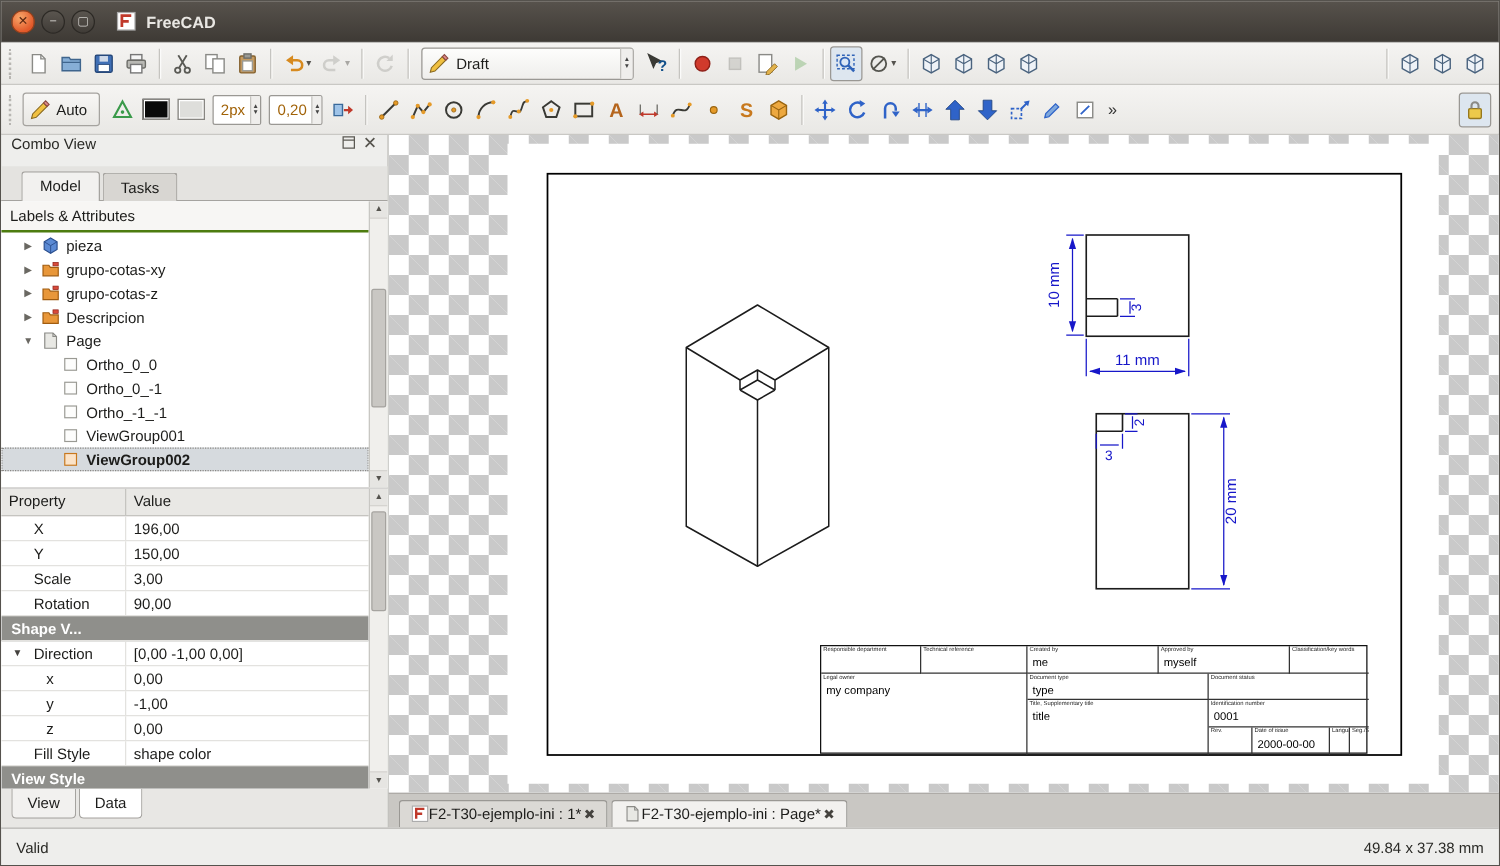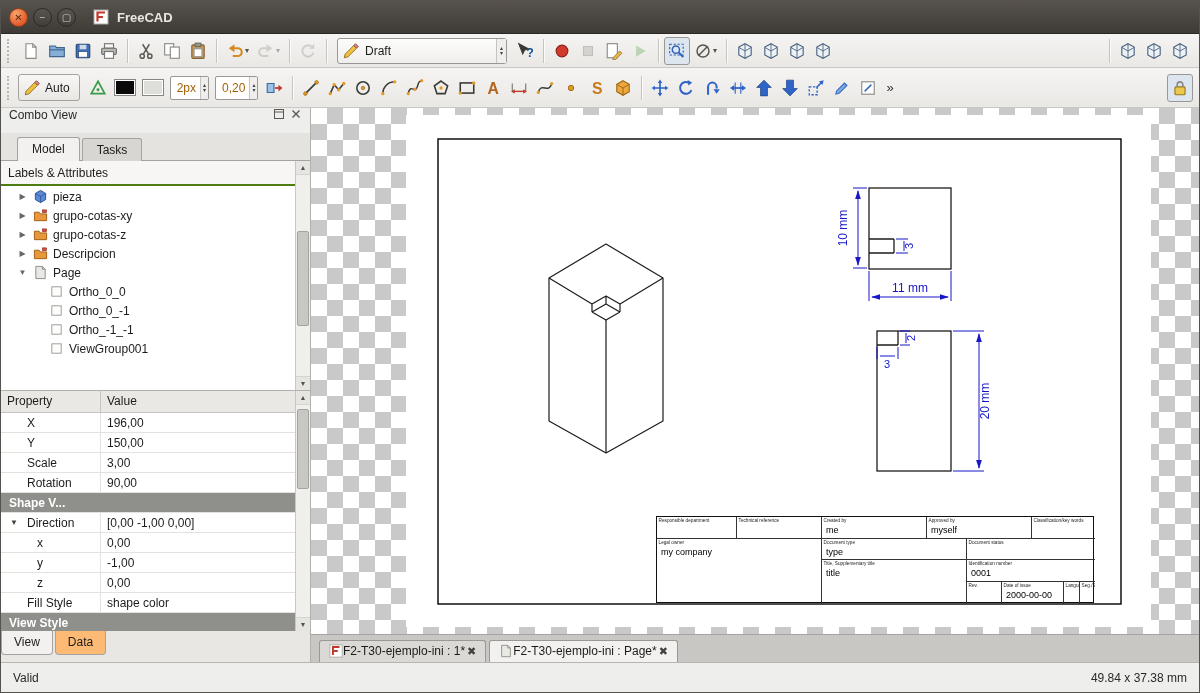--- a/index.html
+++ b/index.html
@@ -53,22 +53,22 @@
 #props-head{display:flex;height:22px;background:#e9e8e5;border-bottom:1px solid #c5c4c0;font-size:12px;width:calc(100% - 15px);color:#1c1c1a}
 #props-head div{padding:3px 6px}
 #props-head .c1{width:100px;border-right:1px solid #c5c4c0}
 #props{position:absolute;top:22px;left:0;right:15px;bottom:0;overflow:hidden}
 .prow{display:flex;height:20px;border-bottom:1px solid #e3e2df;font-size:12px;color:#1c1c1a}
 .prow .pl{width:100px;flex:0 0 100px;border-right:1px solid #e3e2df;padding:3px 4px 0 26px;white-space:nowrap;overflow:hidden;position:relative}
 .prow .pv{flex:1;padding:3px 6px 0;white-space:nowrap;overflow:hidden}
 .prow.group{background:#8f8f8b;color:#fff;font-weight:bold;padding:3px 0 0 8px;display:block}
 .pexp{position:absolute;left:9px;top:5px;font-size:8px;color:#44423e}
 .prow.indent .pl{padding-left:36px}
-#bottom-tabs{height:31px;flex:0 0 31px;display:flex;align-items:flex-start;padding-left:0;background:#e8e7e4}
-.btab{font-size:12px;padding:4px 12px 5px;border:1px solid #a5a39f;border-top:none;border-radius:0 0 4px 4px;background:#fdba74;margin-right:2px;color:#1c1c1a}
+#bottom-tabs{height:31px;flex:0 0 31px;display:flex;align-items:flex-start;padding-left:8px;background:#e8e7e4}
+.btab{font-size:12px;padding:4px 12px 5px;border:1px solid #a5a39f;border-top:none;border-radius:0 0 4px 4px;background:#ffffff;margin-right:2px;color:#1c1c1a}
 .btab.active{background:#f2f1ef}
 .vscroll{position:absolute;top:0;right:0;bottom:0;width:15px;background:#f0efec;border-left:1px solid #c8c7c3}
 .sarr{height:14px;font-size:7px;text-align:center;line-height:14px;color:#55534e;border-bottom:1px solid #d5d4d0;background:#e6e5e2}
 .sarr.b{position:absolute;bottom:0;left:0;right:0;border-top:1px solid #d5d4d0;border-bottom:none}
 .sthumb{position:absolute;left:1px;right:1px;background:#c9c7c3;border:1px solid #a5a39f;border-radius:2px}
 
 #right{flex:1;display:flex;flex-direction:column;min-width:0}
 #viewport{flex:1;position:relative;overflow:hidden;background-color:#fff;background-image:linear-gradient(45deg,#c9c9c9 25%,transparent 25%,transparent 75%,#c9c9c9 75%),linear-gradient(45deg,#c9c9c9 25%,transparent 25%,transparent 75%,#c9c9c9 75%);background-size:32px 32px;background-position:0 0,16px 16px}
 #sheet{position:absolute;left:95px;top:7px;width:745px;height:512px;background:#fff}
 #sheet>svg{position:absolute;left:0;top:0}
@@ -664,20 +664,28 @@
               </span>
               <span>Ortho_-1_-1</span>
             </div>
             <div class="trow child">
               <span class="ticon">
                 <svg viewBox="0 0 16 16" width="15" height="15">
                   <rect x="3" y="3" width="10" height="10" fill="#fdfdfc" stroke="#9a9a94"></rect>
                 </svg>
               </span>
               <span>ViewGroup001</span>
+            </div>
+            <div class="trow child sel">
+              <span class="ticon">
+                <svg viewBox="0 0 16 16" width="15" height="15">
+                  <rect x="3" y="3" width="10" height="10" fill="#fbe3c8" stroke="#c8781e"></rect>
+                </svg>
+              </span>
+              <span>ViewGroup002</span>
             </div>
           </div>
         <div class="vscroll">
           <div class="sarr">▲</div>
           <div class="sarr b">▼</div>
           <div class="sthumb" style="top:70px;height:95px"></div>
         </div>
       </div>
       <div id="props-sec">
         <div id="props-head">

